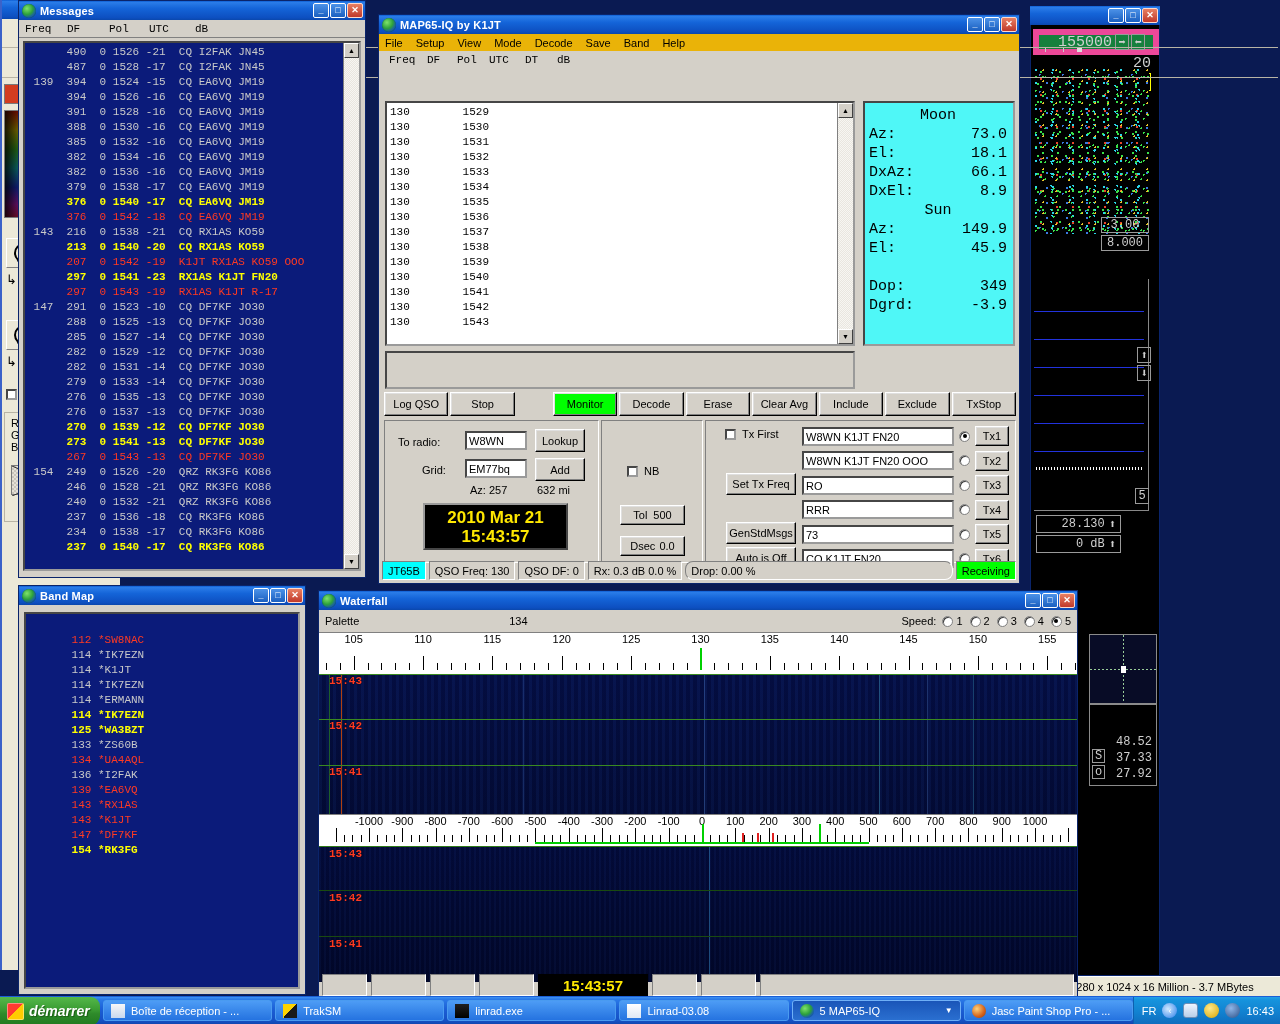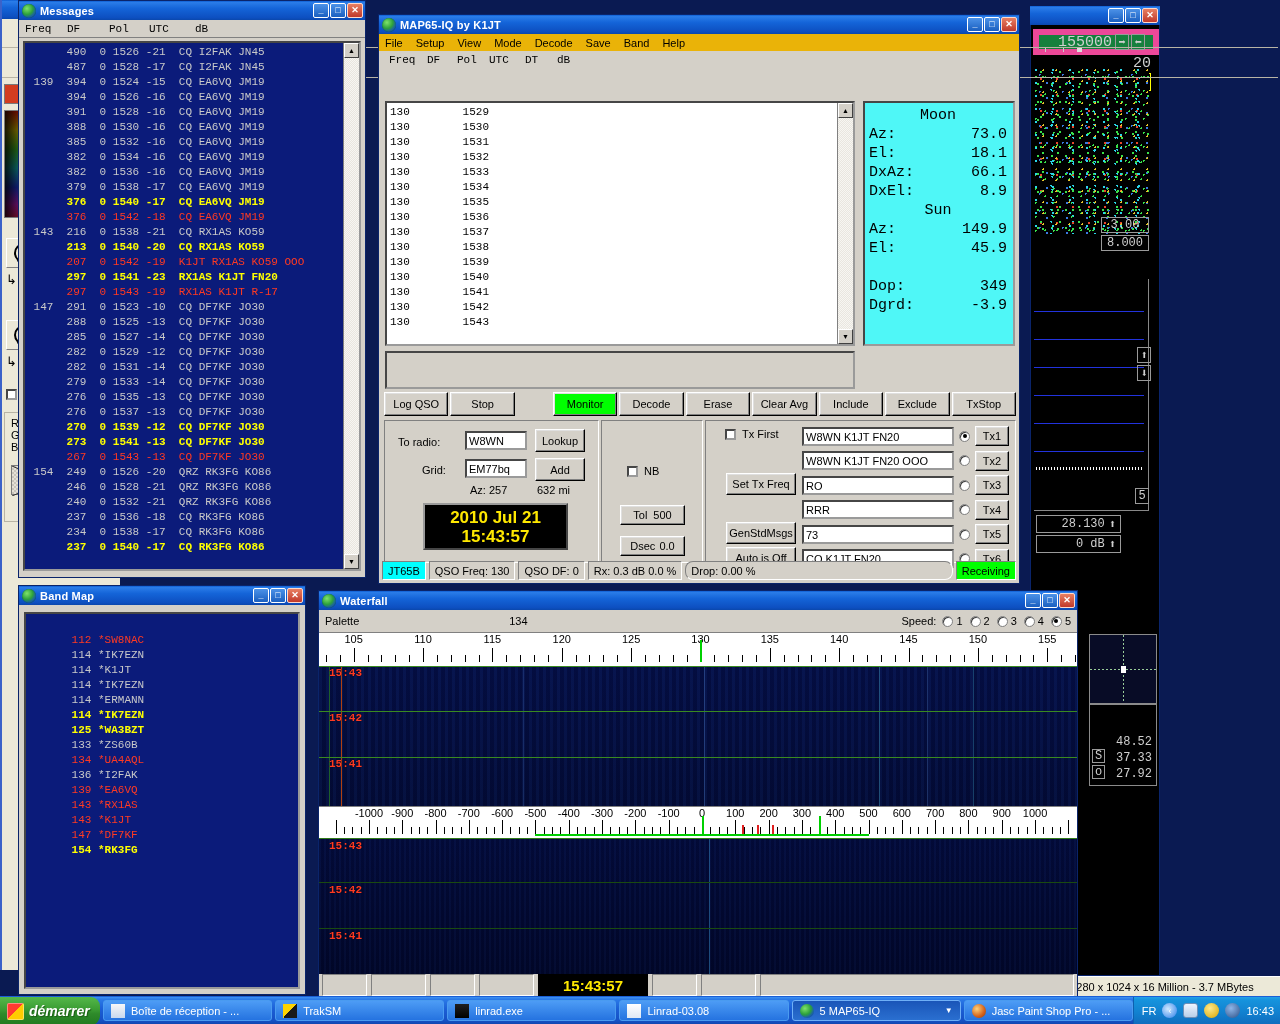--- a/index.html
+++ b/index.html
@@ -210,21 +210,21 @@
   .bm-col { display: inline-block; vertical-align: top; }
 
   
   #wWaterfall { left: 318px; top: 590px; width: 760px; height: 410px; }
   .wf-ctl {
     height: 22px; display: flex; align-items: center;
     font-size: 11px; color: #000; background: #d4d0c8;
     padding: 0 6px;
   }
   .wf-scale {
-    height: 34px; background: #fff; position: relative; overflow: hidden;
+    height: 42px; background: #fff; position: relative; overflow: hidden;
     border-top: 1px solid #808080;
   }
   .wf-scale .lab {
     position: absolute; top: 0px; font-size: 11px; color: #000;
     transform: translateX(-50%); font-family: "Liberation Sans", sans-serif;
   }
   .tickmaj { position: absolute; bottom: 4px; width: 1px; height: 14px; background: #000; }
   .tickmin { position: absolute; bottom: 4px; width: 1px; height: 7px; background: #000; }
   .tickgrn { position: absolute; bottom: 4px; width: 2px; height: 14px; background: #00d000; }
   .tickred { position: absolute; bottom: 4px; width: 2px; height: 9px; background: #e02020; }
@@ -598,21 +598,21 @@
     <div class="panel" style="left:5px;top:405px;width:215px;height:143px;">
       <div class="lbl" style="position:absolute;left:13px;top:15px;">To radio:</div>
       <div class="tfield" style="position:absolute;left:80px;top:10px;width:62px;">W8WN</div>
       <div class="lbl" style="position:absolute;left:37px;top:43px;">Grid:</div>
       <div class="tfield" style="position:absolute;left:80px;top:38px;width:62px;">EM77bq</div>
       <div class="xbtn" style="position:absolute;left:150px;top:8px;width:50px;height:23px;">Lookup</div>
       <div class="xbtn" style="position:absolute;left:150px;top:37px;width:50px;height:23px;">Add</div>
       <div class="lbl" style="position:absolute;left:85px;top:63px;">Az: 257</div>
       <div class="lbl" style="position:absolute;left:152px;top:63px;">632 mi</div>
       <div class="clockbox" style="position:absolute;left:38px;top:82px;width:145px;height:47px;">
-        <div>2010 Jul 21</div>
+        <div>2010 Mar 21</div>
         <div>15:43:57</div>
       </div>
     </div>
 
     <div class="panel" style="left:222px;top:405px;width:102px;height:143px;">
       <div style="position:absolute;left:25px;top:44px;display:flex;align-items:center;gap:6px;">
         <span class="cbox"></span>
         <span class="lbl">NB</span>
       </div>
       <div class="xbtn" style="position:absolute;left:18px;top:84px;width:65px;height:20px;gap:6px;">

